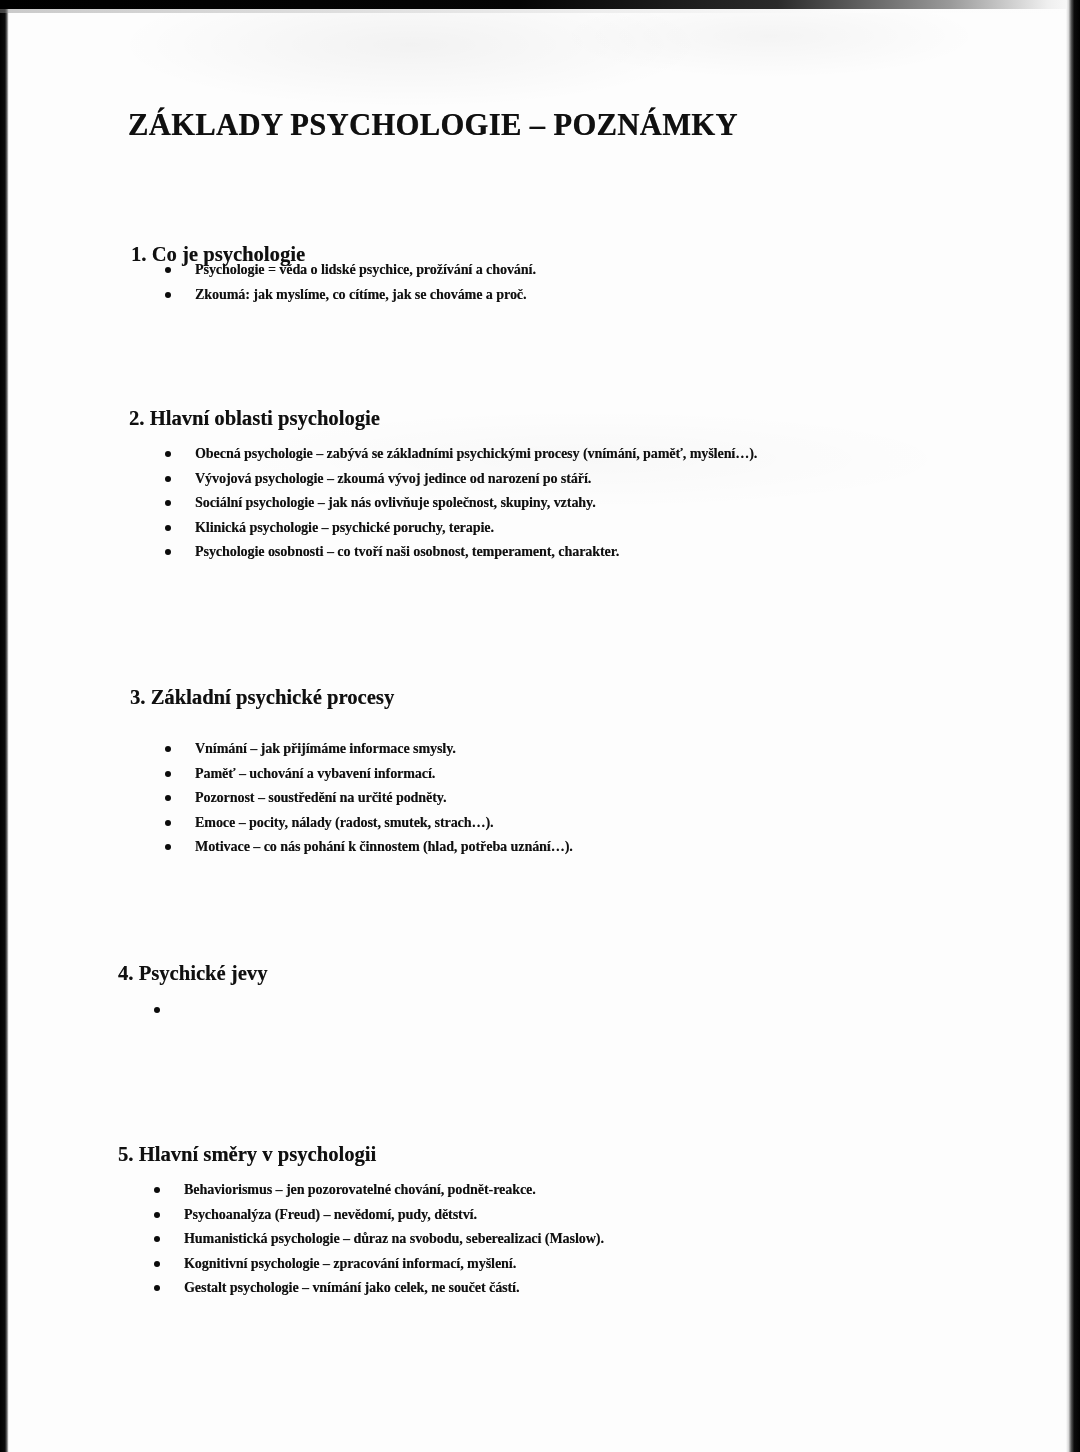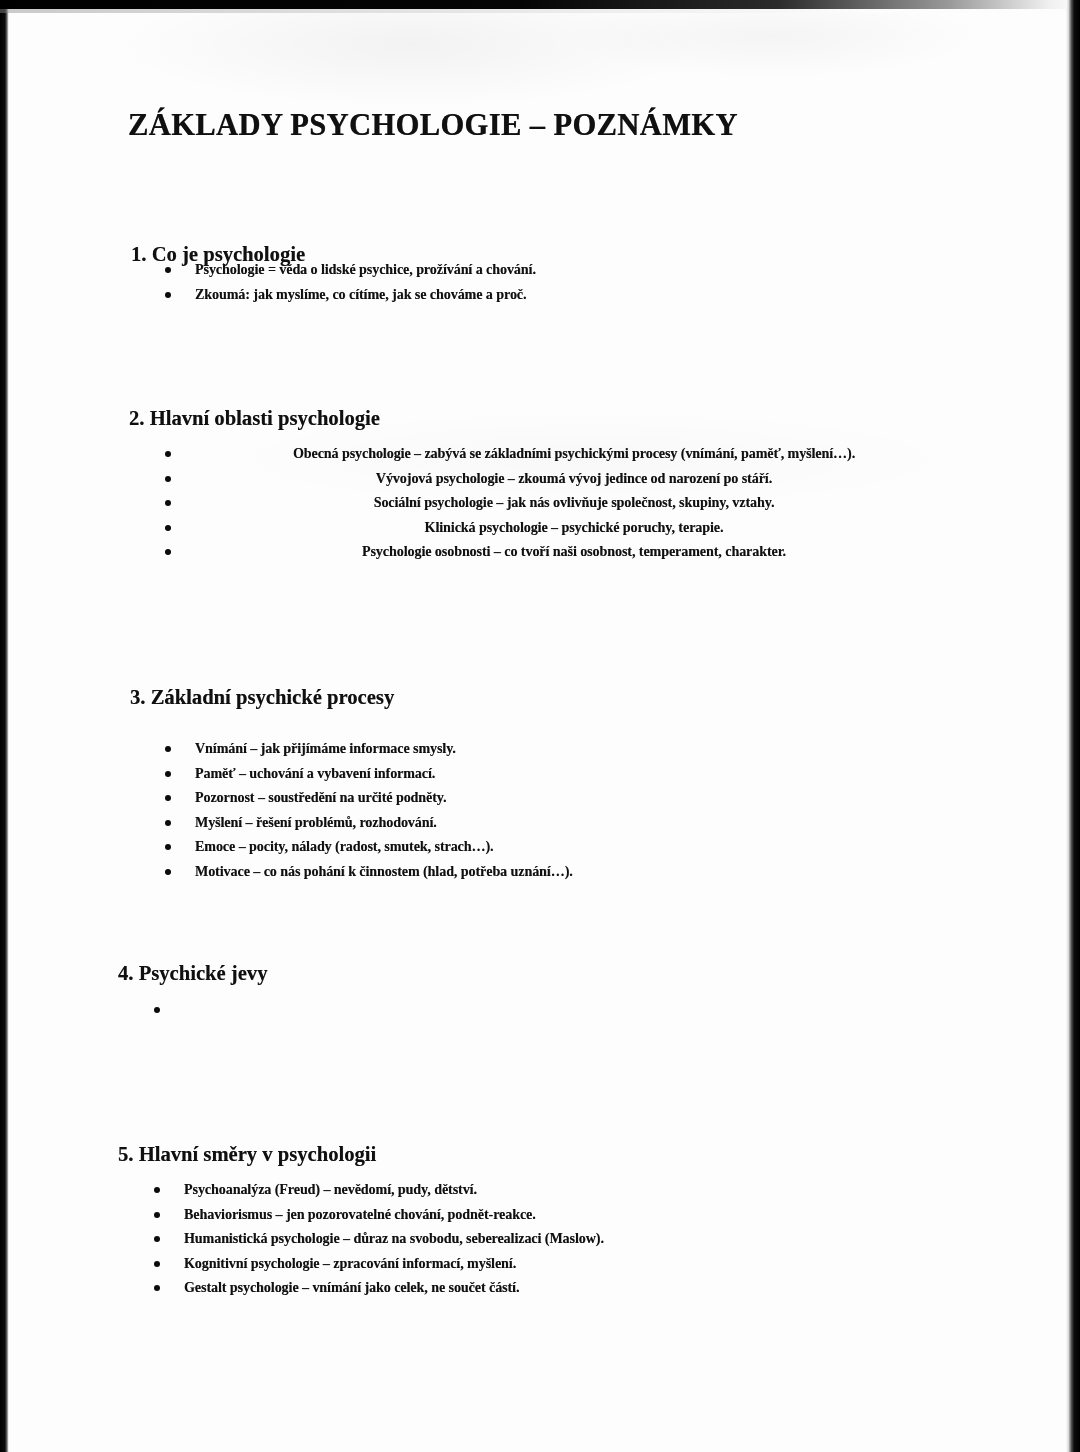--- a/index.html
+++ b/index.html
@@ -141,21 +141,21 @@
         </li>
         <li class="bullet-item">
           <span class="bullet-dot"></span>
           <span>Zkoumá: jak myslíme, co cítíme, jak se chováme a proč.</span>
         </li>
       </ul>
     </div>
 
     <div class="section">
       <h2 class="section-heading" style="left:129px; top:390px;">2. Hlavní oblasti psychologie</h2>
-      <ul class="bullets" style="left:163px; top:442px; width:790px;text-align:center;">
+      <ul class="bullets" style="left:163px; top:442px; width:790px;">
         <li class="bullet-item">
           <span class="bullet-dot"></span>
           <span>Obecná psychologie – zabývá se základními psychickými procesy (vnímání, paměť, myšlení…).</span>
         </li>
         <li class="bullet-item">
           <span class="bullet-dot"></span>
           <span>Vývojová psychologie – zkoumá vývoj jedince od narození po stáří.</span>
         </li>
         <li class="bullet-item">
           <span class="bullet-dot"></span>
@@ -182,24 +182,20 @@
         <li class="bullet-item">
           <span class="bullet-dot"></span>
           <span>Paměť – uchování a vybavení informací.</span>
         </li>
         <li class="bullet-item">
           <span class="bullet-dot"></span>
           <span>Pozornost – soustředění na určité podněty.</span>
         </li>
         <li class="bullet-item">
           <span class="bullet-dot"></span>
-          <span>Myšlení – řešení problémů, rozhodování.</span>
-        </li>
-        <li class="bullet-item">
-          <span class="bullet-dot"></span>
           <span>Emoce – pocity, nálady (radost, smutek, strach…).</span>
         </li>
         <li class="bullet-item">
           <span class="bullet-dot"></span>
           <span>Motivace – co nás pohání k činnostem (hlad, potřeba uznání…).</span>
         </li>
       </ul>
     </div>
 
     <div class="section">
@@ -209,25 +205,25 @@
           <span class="bullet-dot"></span>
         </li>
       </ul>
     </div>
 
     <div class="section">
       <h2 class="section-heading" style="left:118px; top:1126px;text-align:right;">5. Hlavní směry v psychologii</h2>
       <ul class="bullets" style="left:152px; top:1178px; width:820px;">
         <li class="bullet-item">
           <span class="bullet-dot"></span>
+          <span>Behaviorismus – jen pozorovatelné chování, podnět-reakce.</span>
+        </li>
+        <li class="bullet-item">
+          <span class="bullet-dot"></span>
           <span>Psychoanalýza (Freud) – nevědomí, pudy, dětství.</span>
-        </li>
-        <li class="bullet-item">
-          <span class="bullet-dot"></span>
-          <span>Behaviorismus – jen pozorovatelné chování, podnět-reakce.</span>
         </li>
         <li class="bullet-item">
           <span class="bullet-dot"></span>
           <span>Humanistická psychologie – důraz na svobodu, seberealizaci (Maslow).</span>
         </li>
         <li class="bullet-item">
           <span class="bullet-dot"></span>
           <span>Kognitivní psychologie – zpracování informací, myšlení.</span>
         </li>
         <li class="bullet-item">

